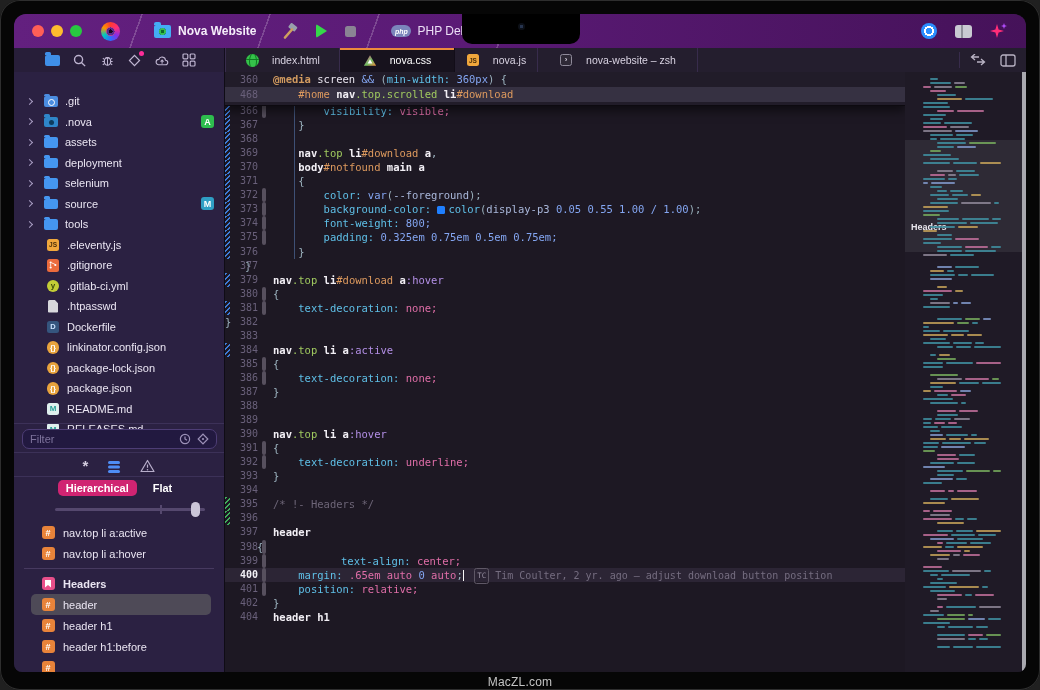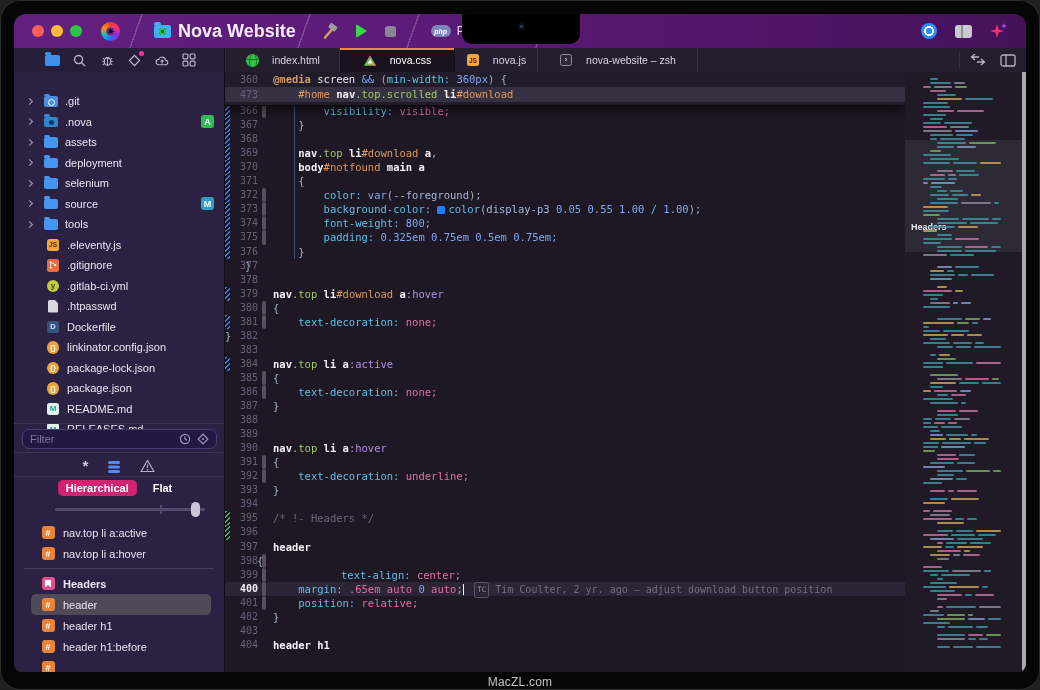--- a/index.html
+++ b/index.html
@@ -18,21 +18,21 @@
   .slash{width:16px;height:34px;flex:0 0 auto;
          background:linear-gradient(110deg,transparent 47%,rgba(255,255,255,.20) 47%,rgba(255,255,255,.20) 53%,transparent 53%);}
   .nova-app{width:19px;height:19px;border-radius:50%;margin:0 8px 0 12px;flex:0 0 auto;
             background:conic-gradient(#ff3b30,#ff2d78,#8a2be2,#2d6bff,#00c7be,#ff9500,#ff3b30);position:relative;}
   .nova-app::after{content:"";position:absolute;left:5px;top:5px;width:9px;height:9px;border-radius:50%;
             background:radial-gradient(circle,#12041c 0 2px,#5a2a8a 2px 4px,#c03a8a 4px);}
   .proj-folder{width:17px;height:13px;background:#44aef5;border-radius:2px;position:relative;margin:0 7px 0 10px;flex:0 0 auto;}
   .proj-folder::before{content:"";position:absolute;left:0;top:-3px;width:7px;height:3px;background:#44aef5;border-radius:2px 2px 0 0;}
   .proj-folder::after{content:"";position:absolute;left:5px;top:3px;width:7px;height:7px;border-radius:50%;
             background:radial-gradient(circle,#0d6b2a 0 1.5px,#35c24a 1.5px 3.5px,#0d6b2a 3.5px);}
-  .proj-title{color:#f5eefa;font-size:18px;font-weight:bold;white-space:nowrap;}
+  .proj-title{color:#f5eefa;font-size:12px;font-weight:bold;white-space:nowrap;}
   .tb-btn{display:flex;align-items:center;justify-content:center;margin:0 9px;flex:0 0 auto;}
   .play-tri{width:0;height:0;border-left:11px solid #35d84a;border-top:7px solid transparent;border-bottom:7px solid transparent;border-radius:2px;}
   .stop-sq{width:11px;height:11px;border-radius:2.5px;background:#8a8494;}
   .php-badge{min-width:20px;height:12px;border-radius:6px;background:#7b85bb;color:#fff;font-size:7px;font-weight:bold;
              font-style:italic;display:flex;align-items:center;justify-content:center;padding:0 3px;margin:0 6px 0 10px;}
   .task-label{color:#ecdff6;font-size:12px;margin-right:5px;white-space:nowrap;}
   .tb-right{margin-left:auto;display:flex;align-items:center;gap:18px;padding-right:6px;}
   .eye-ic{width:16px;height:16px;border-radius:50%;
           background:radial-gradient(circle,#2b8fff 0 3px,#ffffff 3px 5px,#2b8fff 5px);}
   .panes-ic{width:17px;height:13px;border-radius:3px;background:#c9cad2;position:relative;}
@@ -562,21 +562,20 @@
             <div class="line" style="padding-left: 48px;"><span class="mk b"></span><span class="lnum">368</span><span class="guide"></span></div>
             <div class="line" style="padding-left: 73.3px;"><span class="mk b"></span><span class="lnum">369</span><span class="guide"></span><span class="tk-el">nav</span><span class="tk-cls">.top</span><span class="tk-sp"> </span><span class="tk-el">li</span><span class="tk-id">#download</span><span class="tk-sp"> </span><span class="tk-el">a</span><span class="tk-br">,</span></div>
             <div class="line" style="padding-left: 73.3px;"><span class="mk b"></span><span class="lnum">370</span><span class="guide"></span><span class="tk-el">body</span><span class="tk-id">#notfound</span><span class="tk-sp"> </span><span class="tk-el">main</span><span class="tk-sp"> </span><span class="tk-el">a</span></div>
             <div class="line" style="padding-left: 73.3px;"><span class="mk b"></span><span class="lnum">371</span><span class="guide"></span><span class="tk-br">{</span></div>
             <div class="line" style="padding-left: 98.6px;"><span class="mk b"></span><span class="lnum">372</span><span class="pill"></span><span class="guide"></span><span class="tk-prop">color:</span><span class="tk-sp"> </span><span class="tk-num">var</span><span class="tk-br">(</span><span class="tk-var">--foreground</span><span class="tk-br">)</span><span class="tk-br">;</span></div>
             <div class="line" style="padding-left: 98.6px;"><span class="mk b"></span><span class="lnum">373</span><span class="pill"></span><span class="guide"></span><span class="tk-prop">background-color:</span><span class="tk-sp"> </span><span class="swatch"></span><span class="tk-prop">color</span><span class="tk-br">(</span><span class="tk-var">display-p3</span><span class="tk-sp"> </span><span class="tk-num">0.05 0.55 1.00 / 1.00</span><span class="tk-br">)</span><span class="tk-br">;</span></div>
             <div class="line" style="padding-left: 98.6px;"><span class="mk b"></span><span class="lnum">374</span><span class="pill"></span><span class="guide"></span><span class="tk-prop">font-weight:</span><span class="tk-sp"> </span><span class="tk-num">800;</span></div>
             <div class="line" style="padding-left: 98.6px;"><span class="mk b"></span><span class="lnum">375</span><span class="pill"></span><span class="guide"></span><span class="tk-prop">padding:</span><span class="tk-sp"> </span><span class="tk-num">0.325em 0.75em 0.5em 0.75em;</span></div>
             <div class="line" style="padding-left: 73.3px;"><span class="mk b"></span><span class="lnum">376</span><span class="guide"></span><span class="tk-br">}</span></div>
             <div class="line" style="padding-left: 20px;"><span class="lnum">377</span><span class="tk-br">}</span></div>
-            <div class="line" style="padding-left: 48px;"><span class="lnum">378</span></div>
             <div class="line" style="padding-left: 48px;"><span class="mk b"></span><span class="lnum">379</span><span class="tk-el">nav</span><span class="tk-cls">.top</span><span class="tk-sp"> </span><span class="tk-el">li</span><span class="tk-id">#download</span><span class="tk-sp"> </span><span class="tk-el">a</span><span class="tk-pseudo">:hover</span></div>
             <div class="line" style="padding-left: 48px;"><span class="lnum">380</span><span class="pill"></span><span class="tk-br">{</span></div>
             <div class="line" style="padding-left: 73.3px;"><span class="mk b"></span><span class="lnum">381</span><span class="pill"></span><span class="tk-prop">text-decoration:</span><span class="tk-sp"> </span><span class="tk-val">none;</span></div>
             <div class="line" style=""><span class="lnum">382</span><span class="tk-br">}</span></div>
             <div class="line" style="padding-left: 48px;"><span class="lnum">383</span></div>
             <div class="line" style="padding-left: 48px;"><span class="mk b"></span><span class="lnum">384</span><span class="tk-el">nav</span><span class="tk-cls">.top</span><span class="tk-sp"> </span><span class="tk-el">li</span><span class="tk-sp"> </span><span class="tk-el">a</span><span class="tk-pseudo">:active</span></div>
             <div class="line" style="padding-left: 48px;"><span class="lnum">385</span><span class="pill"></span><span class="tk-br">{</span></div>
             <div class="line" style="padding-left: 73.3px;"><span class="lnum">386</span><span class="pill"></span><span class="tk-prop">text-decoration:</span><span class="tk-sp"> </span><span class="tk-val">none;</span></div>
             <div class="line" style="padding-left: 48px;"><span class="lnum">387</span><span class="tk-br">}</span></div>
             <div class="line" style="padding-left: 48px;"><span class="lnum">388</span></div>
@@ -587,26 +586,25 @@
             <div class="line" style="padding-left: 48px;"><span class="lnum">393</span><span class="tk-br">}</span></div>
             <div class="line" style="padding-left: 48px;"><span class="lnum">394</span></div>
             <div class="line" style="padding-left: 48px;"><span class="mk g"></span><span class="lnum">395</span><span class="tk-com">/* !- Headers */</span></div>
             <div class="line" style="padding-left: 48px;"><span class="mk g"></span><span class="lnum">396</span></div>
             <div class="line" style="padding-left: 48px;"><span class="lnum">397</span><span class="tk-el">header</span></div>
             <div class="line" style="padding-left: 32px;"><span class="lnum">398</span><span class="pill"></span><span class="tk-br">{</span></div>
             <div class="line" style="padding-left: 116px;"><span class="lnum">399</span><span class="pill"></span><span class="tk-prop">text-align:</span><span class="tk-sp"> </span><span class="tk-val">center;</span></div>
             <div class="line cur" style="padding-left: 73.3px;"><span class="lnum">400</span><span class="pill"></span><span class="tk-prop">margin:</span><span class="tk-sp"> </span><span class="tk-val">.65em</span><span class="tk-sp"> </span><span class="tk-val">auto</span><span class="tk-sp"> </span><span class="tk-num">0</span><span class="tk-sp"> </span><span class="tk-val">auto</span><span class="tk-br">;</span><span class="cursor"></span><span class="blame"><span class="blame-badge">TC</span><span>Tim Coulter, 2 yr. ago — adjust download button position</span></span></div>
             <div class="line" style="padding-left: 73.3px;"><span class="lnum">401</span><span class="pill"></span><span class="tk-prop">position:</span><span class="tk-sp"> </span><span class="tk-val">relative;</span></div>
             <div class="line" style="padding-left: 48px;"><span class="lnum">402</span><span class="tk-br">}</span></div>
-            <div class="line" style="padding-left: 48px;"><span class="lnum">403</span></div>
             <div class="line" style="padding-left: 48px;"><span class="lnum">404</span><span class="tk-el">header h1</span></div>
           </div>
         <div class="sticky" id="sticky">
             <div class="line" style="padding-left: 48px;"><span class="lnum">360</span><span class="tk-at">@media</span><span class="tk-sp"> </span><span class="tk-plain">screen</span><span class="tk-sp"> </span><span class="tk-num">&amp;&amp;</span><span class="tk-sp"> </span><span class="tk-br">(</span><span class="tk-prop">min-width:</span><span class="tk-sp"> </span><span class="tk-num">360px</span><span class="tk-br">)</span><span class="tk-sp"> </span><span class="tk-br">{</span></div>
-            <div class="line scope" style="padding-left: 73.3px;"><span class="lnum">473</span><span class="tk-id">#home</span><span class="tk-sp"> </span><span class="tk-el">nav</span><span class="tk-cls">.top.scrolled</span><span class="tk-sp"> </span><span class="tk-el">li</span><span class="tk-id">#download</span></div>
+            <div class="line scope" style="padding-left: 73.3px;"><span class="lnum">468</span><span class="tk-id">#home</span><span class="tk-sp"> </span><span class="tk-el">nav</span><span class="tk-cls">.top.scrolled</span><span class="tk-sp"> </span><span class="tk-el">li</span><span class="tk-id">#download</span></div>
           </div>
       </div>
 
       <div class="minimap" id="minimap">
           <div class="mmview" style="top: 68px; height: 112px;"></div>
           <div class="mmlabel" style="top: 150px;">Headers</div>
           <div class="mmbar" style="left: 25px; top: 6px; width: 7.91365px; background: rgb(63, 143, 160);"></div>
           <div class="mmbar" style="left: 25px; top: 10px; width: 20.9214px; background: rgb(63, 143, 160);"></div>
           <div class="mmbar" style="left: 48.9214px; top: 10px; width: 11.2773px; background: rgb(141, 134, 150);"></div>
           <div class="mmbar" style="left: 18px; top: 14px; width: 7.80523px; background: rgb(191, 111, 154);"></div>

